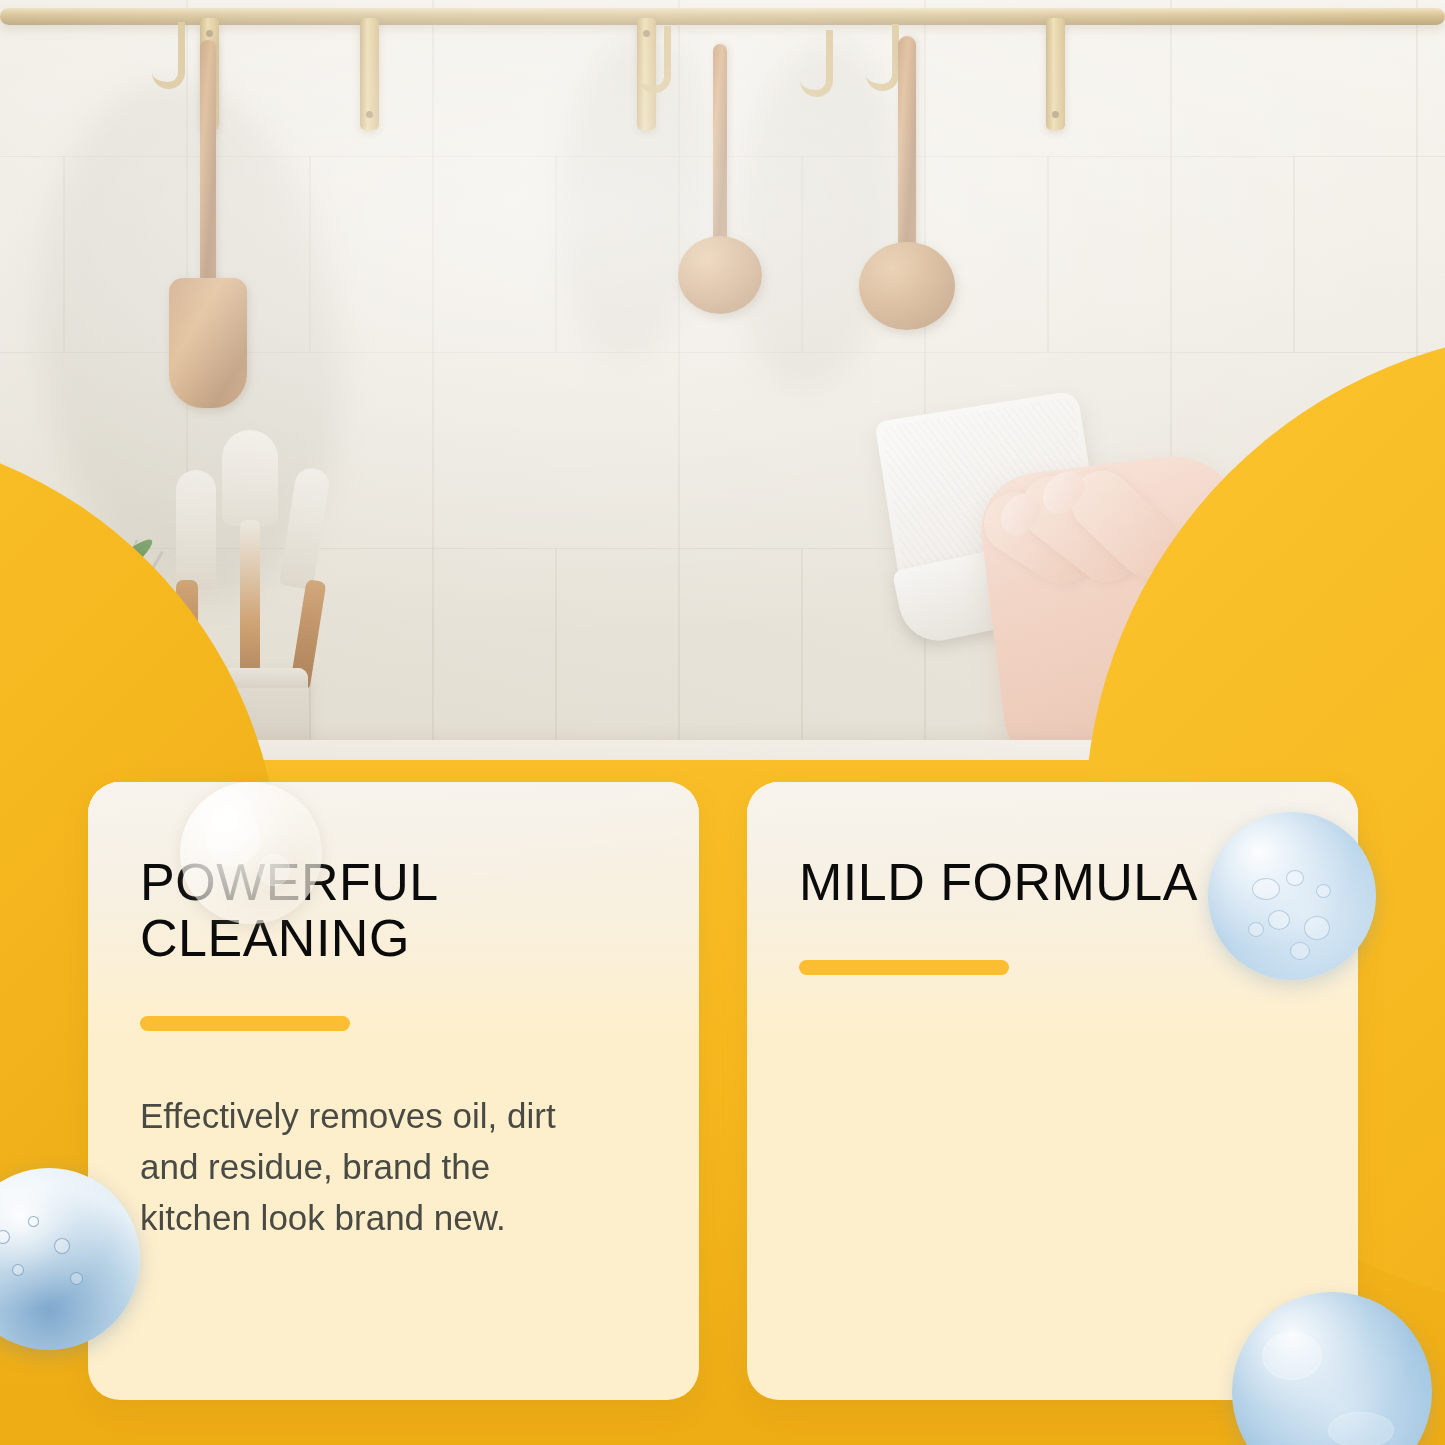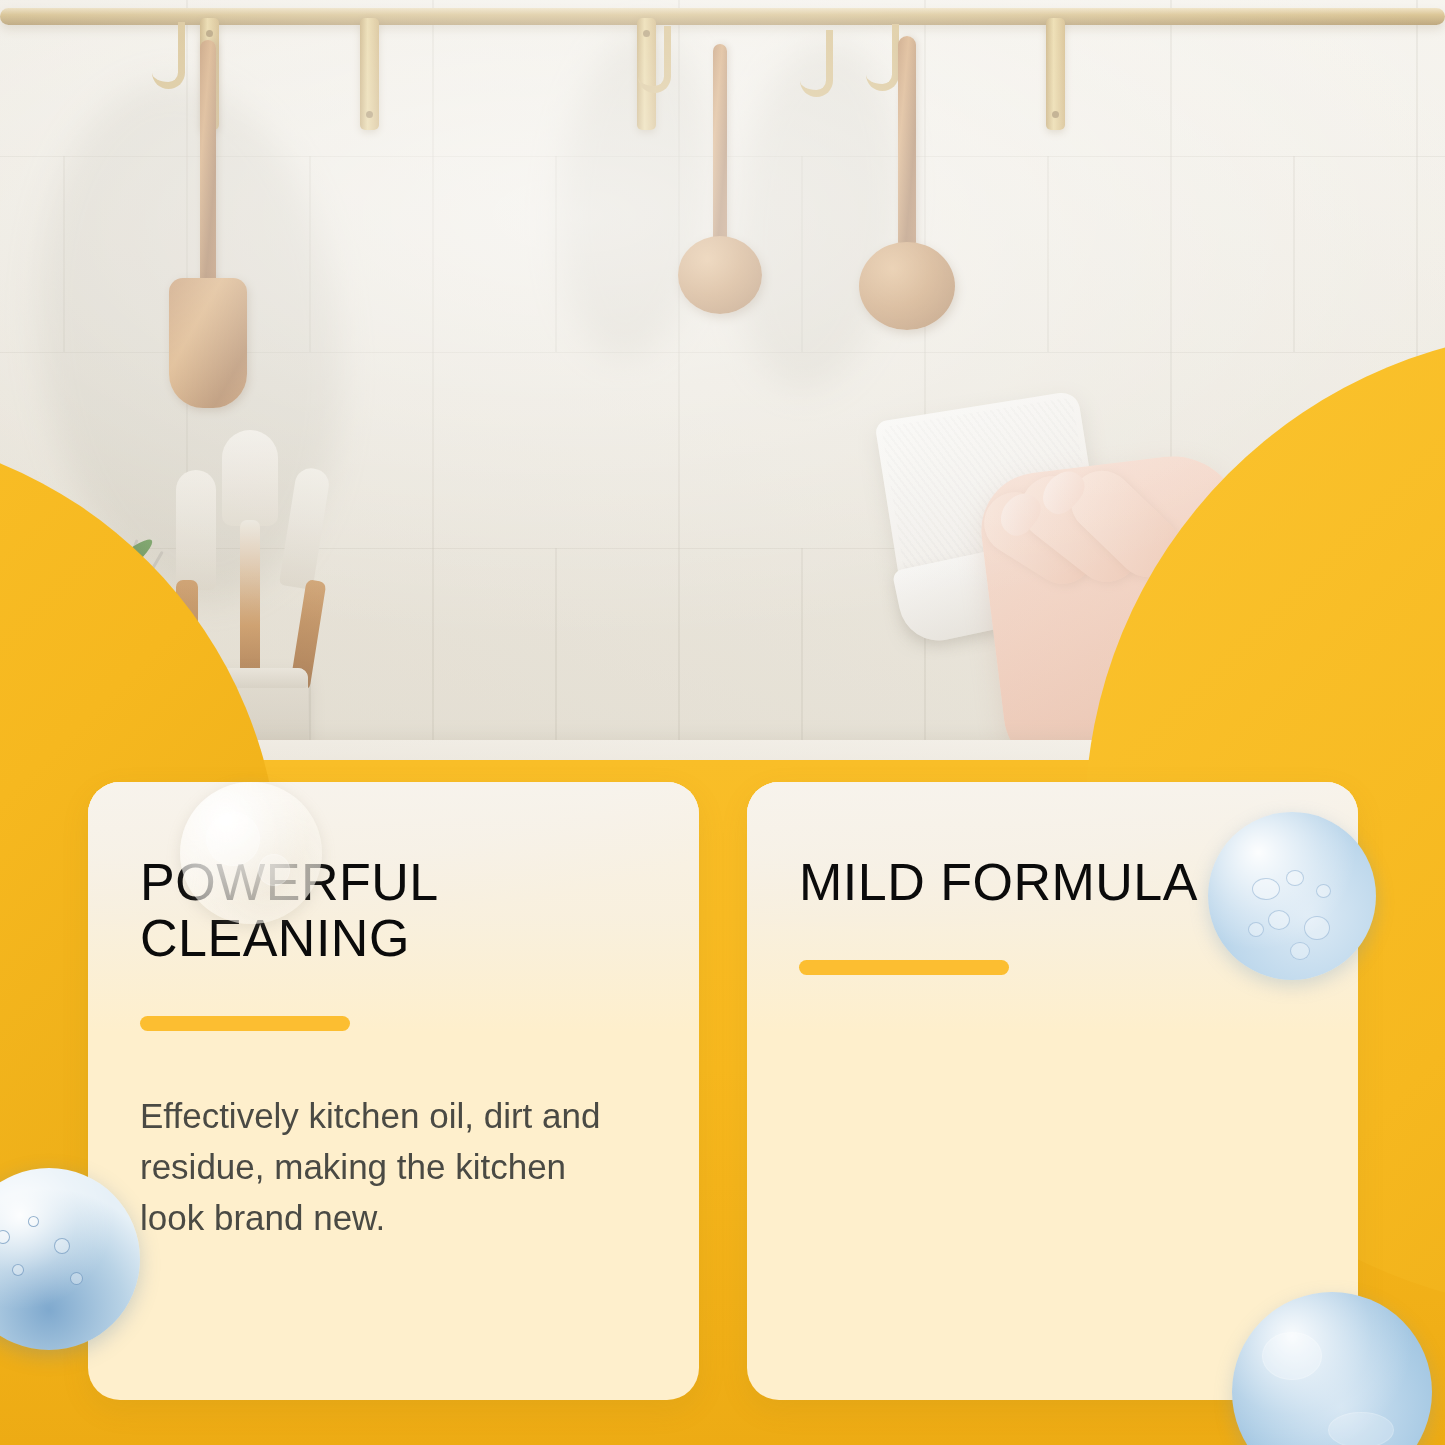--- a/index.html
+++ b/index.html
@@ -276,21 +276,21 @@
 
   <div class="cards">
 
     <div class="card">
       <div class="card-photo"></div>
       <div class="card-glass"></div>
       <div class="card-inner">
         <h2 class="card-title">POWERFUL
 CLEANING</h2>
         <div class="card-rule"></div>
-        <p class="card-body">Effectively kitchen oil, dirt and residue, making the kitchen look brand new.</p>
+        <p class="card-body">Effectively removes oil, dirt and residue, brand the kitchen look brand new.</p>
       </div>
     </div>
 
     <div class="card">
       <div class="card-photo"></div>
       <div class="card-glass"></div>
       <div class="card-inner">
         <h2 class="card-title">MILD FORMULA</h2>
         <div class="card-rule"></div>
       </div>

